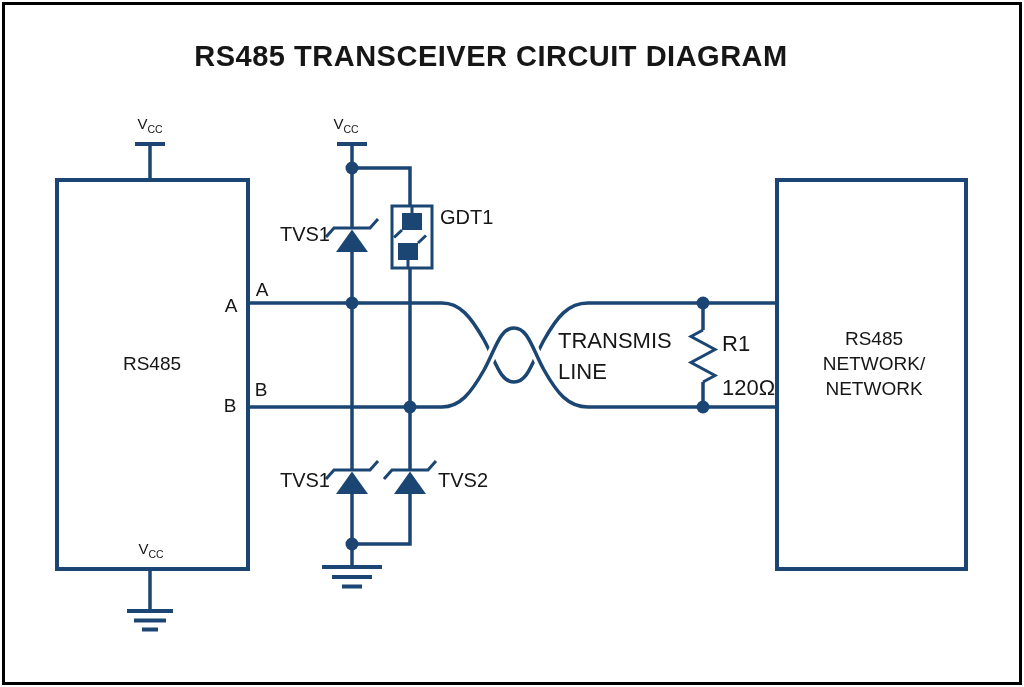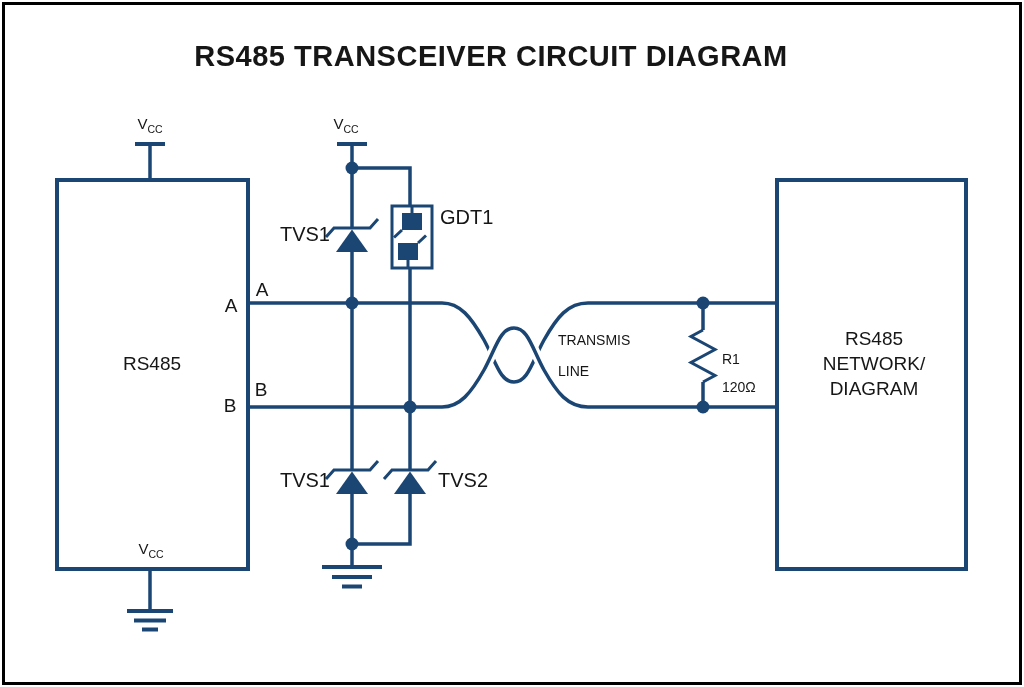--- a/index.html
+++ b/index.html
@@ -23,21 +23,21 @@
   
   .label{position:absolute;white-space:nowrap;line-height:1.1;}
   .cc{transform:translate(-50%,-50%);}        
   .lc{transform:translate(0,-50%);}           
   .rc{transform:translate(-100%,-50%);}       
   .title{font-size:29px;font-weight:bold;letter-spacing:.5px;}
   .boxtext{font-size:19px;text-align:center;line-height:24px;}
   .boxtext2{font-size:19px;text-align:center;line-height:25px;}
   .pin{font-size:19px;}
   .comp{font-size:20px;}
-  .big{font-size:14px;}
+  .big{font-size:22px;}
   .vcc{font-size:15px;}
   .vcc sub{font-size:0.7em;line-height:1;}
 </style>
 </head>
 <body>
 
 <div id="stage">
 
   <svg id="diagram-svg" width="1024" height="687" viewBox="0 0 1024 687">
 
@@ -139,32 +139,32 @@
     <span>V</span><sub>CC</sub>
   </div>
 
   <div class="label cc boxtext" style="left:152px;top:364px;">
     <div>RS485</div>
   </div>
 
   <div class="label cc boxtext2" style="left:874px;top:363px;">
     <div>RS485</div>
     <div>NETWORK/</div>
-    <div>DIAGRAM</div>
+    <div>NETWORK</div>
   </div>
 
   <div class="label cc pin" style="left:231px;top:306px;">A</div>
   <div class="label cc pin" style="left:262px;top:290px;">A</div>
   <div class="label cc pin" style="left:230px;top:406px;">B</div>
   <div class="label cc pin" style="left:261px;top:390px;">B</div>
 
   <div class="label rc comp" style="left:330px;top:234px;">TVS1</div>
   <div class="label lc comp" style="left:440px;top:217px;">GDT1</div>
   <div class="label rc comp" style="left:330px;top:480px;">TVS1</div>
   <div class="label lc comp" style="left:438px;top:480px;">TVS2</div>
 
   <div class="label lc big" style="left:558px;top:341px;">TRANSMIS</div>
   <div class="label lc big" style="left:558px;top:372px;">LINE</div>
 
-  <div class="label lc big" style="left:722px;top:360px;">R1</div>
+  <div class="label lc big" style="left:722px;top:344px;">R1</div>
   <div class="label lc big" style="left:722px;top:368px;margin-top:20px;">120Ω</div>
 
 </div>
 
 </body></html>

